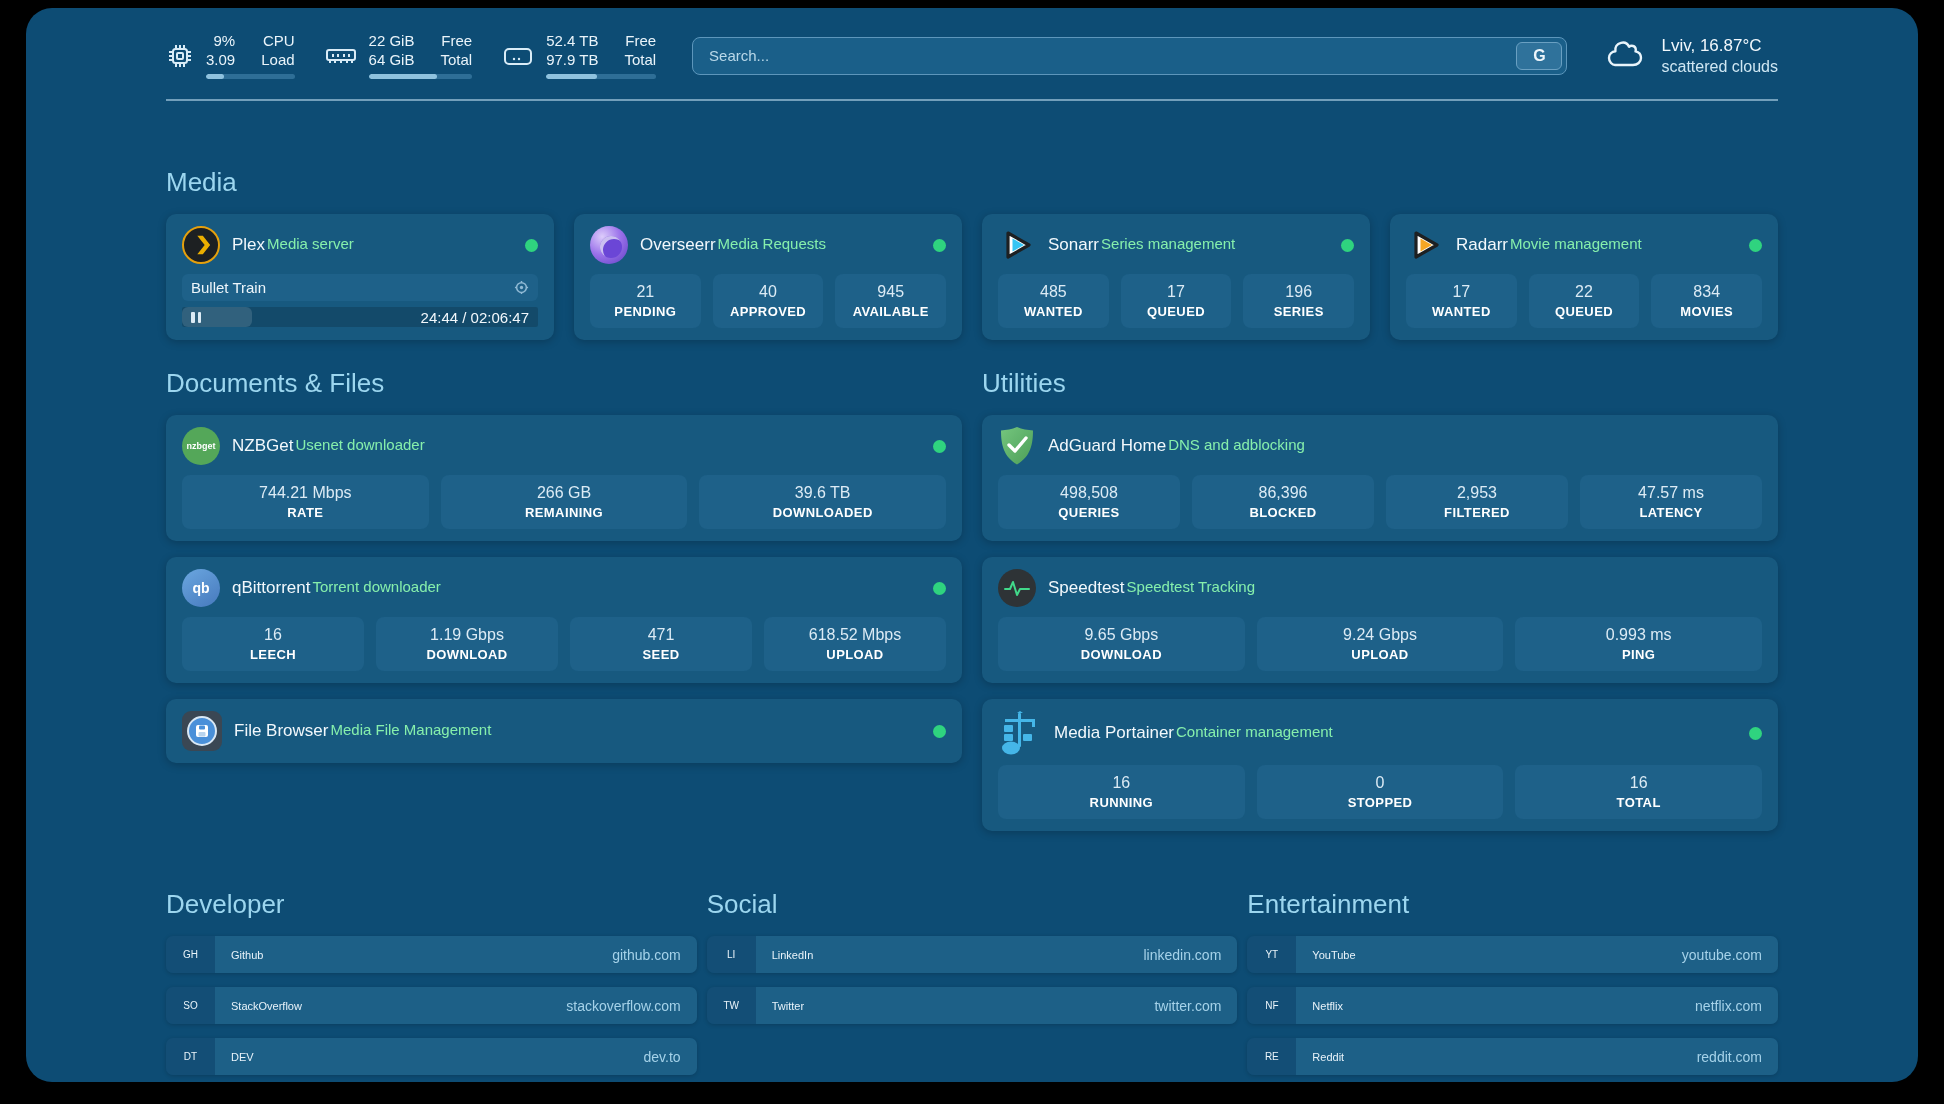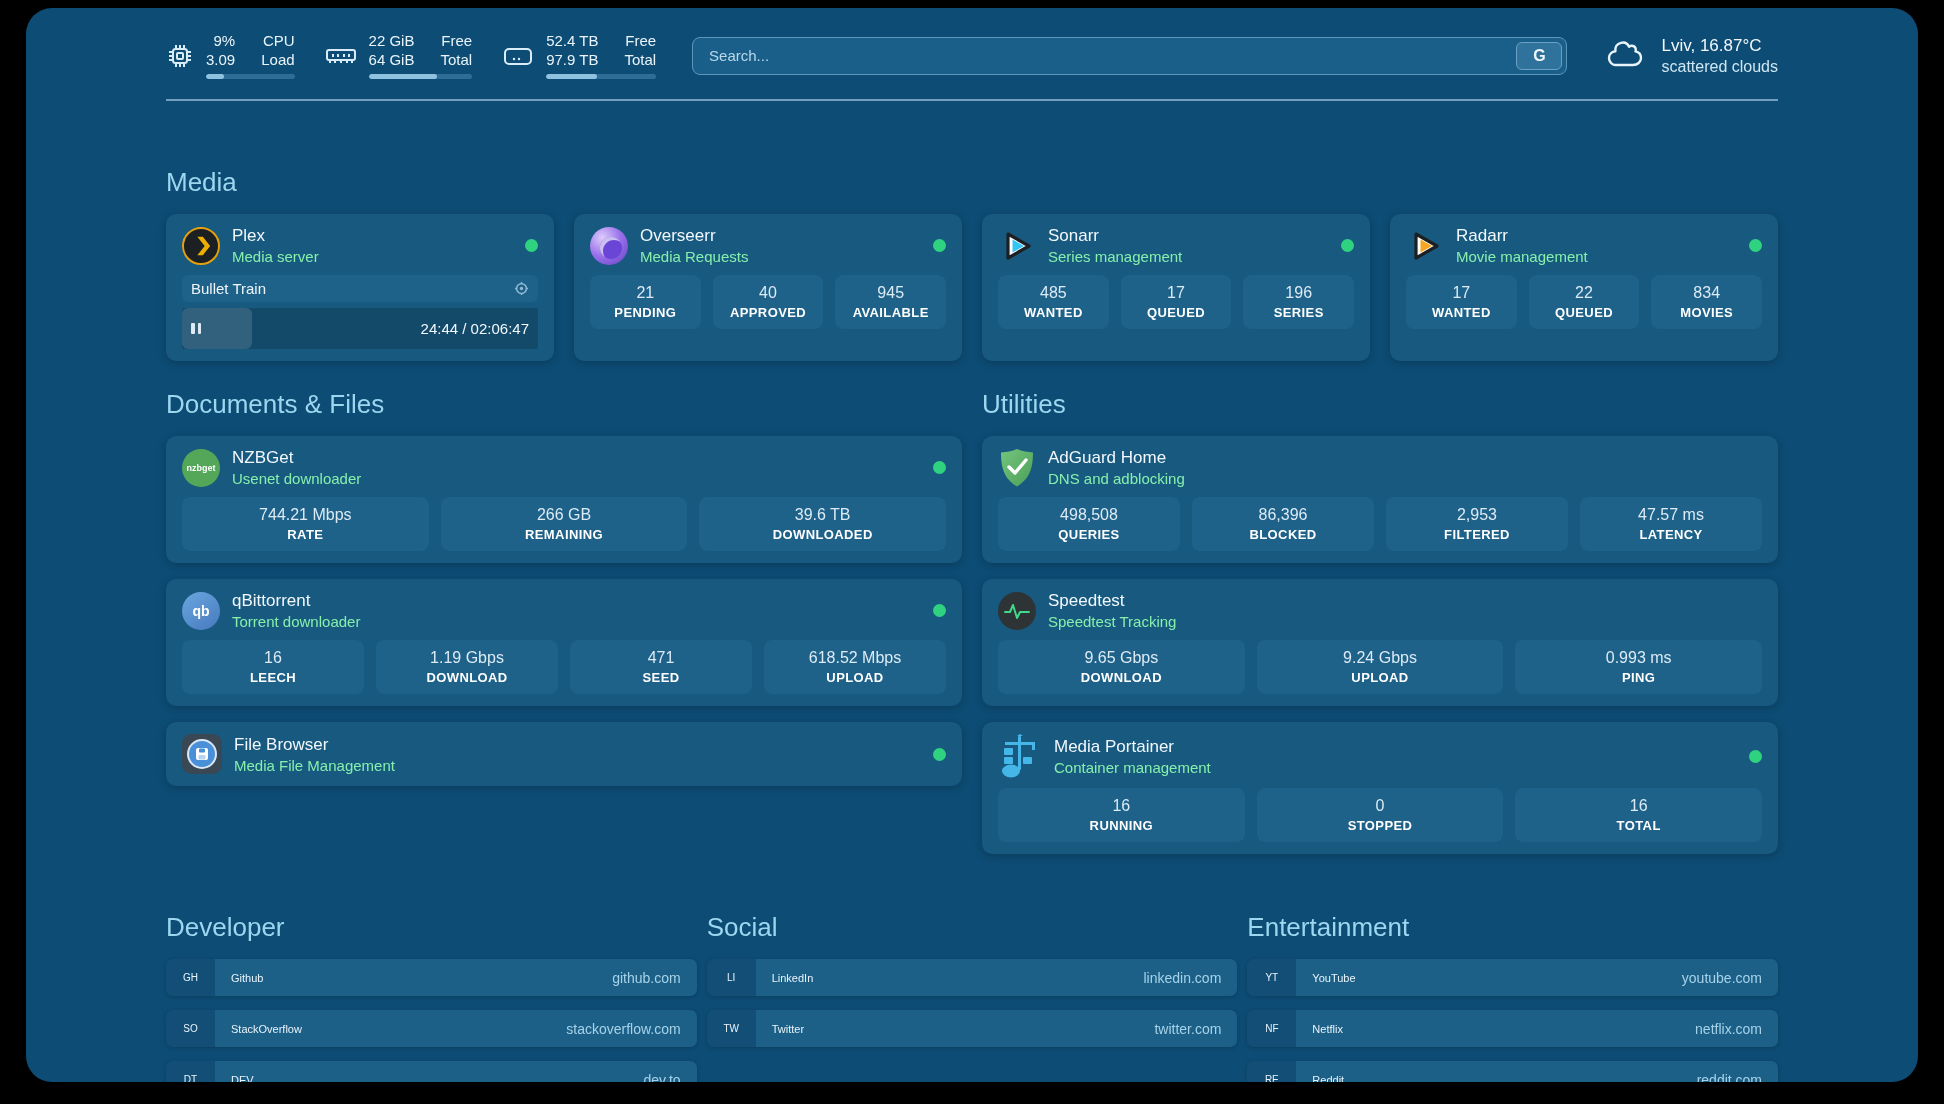--- a/index.html
+++ b/index.html
@@ -37,37 +37,37 @@
   .divider { margin-top:20px; border-bottom:2px solid rgba(198,228,245,0.55); }
 
   
   .section-title { font-size:26px; color:#9cd6ef; font-weight:500; }
   .media-section { margin-top:66px; }
   .media-grid { display:grid; grid-template-columns:repeat(4,1fr); gap:20px; margin-top:16px; }
 
   .card { background:#17597f; border-radius:10px; padding:12px 16px;
           box-shadow:0 2px 8px rgba(0,0,0,0.22); position:relative; }
   .card-head { display:flex; align-items:center; gap:12px; }
-  .app-titles { display:flex; flex-direction:column; gap:2px; }
+  .app-titles { display:flex; flex-direction:row; gap:2px; }
   .app-name { font-size:17px; color:#f2f8fc; font-weight:500; }
   .app-sub { font-size:15px; color:#86efac; }
   .status-dot { width:13px; height:13px; border-radius:50%; background:#2fd37f; margin-left:auto; }
 
   .stats-row { display:flex; gap:12px; margin-top:10px; }
   .stat-tile { flex:1; background:#1e6189; border-radius:8px; height:54px;
                display:flex; flex-direction:column; align-items:center; justify-content:center; gap:3px; }
   .tile-value { font-size:16px; color:#dcebf5; }
   .tile-label { font-size:13px; color:#fff; font-weight:bold; letter-spacing:0.4px; }
 
   
   .np-row { margin-top:10px; height:27px; background:#1e6189; border-radius:6px;
             display:flex; align-items:center; padding:0 9px; }
   .np-title { font-size:15px; color:#eef6fb; }
   .np-gear { margin-left:auto; color:#8fb9d4; display:flex; cursor:pointer; }
-  .prog-row { margin-top:6px; height:41px; background:rgba(0,0,0,0.16); border-radius:2px;
+  .prog-row { margin-top:6px; height:20px; background:rgba(0,0,0,0.16); border-radius:2px;
               position:relative; display:flex; align-items:center; padding:0 9px; overflow:hidden; }
   .prog-fill { position:absolute; left:0; top:0; bottom:0; background:rgba(255,255,255,0.13);
                border-radius:6px; }
   .pause-btn { display:flex; gap:3px; cursor:pointer; position:relative; }
   .pause-btn i { display:block; width:3.5px; height:11px; background:#dcebf5; border-radius:1px; }
   .prog-time { margin-left:auto; font-size:15px; color:#f2f8fc; position:relative; }
 
   
   .two-col { display:grid; grid-template-columns:1fr 1fr; gap:20px; margin-top:28px; }
   .col { display:flex; flex-direction:column; gap:16px; }

